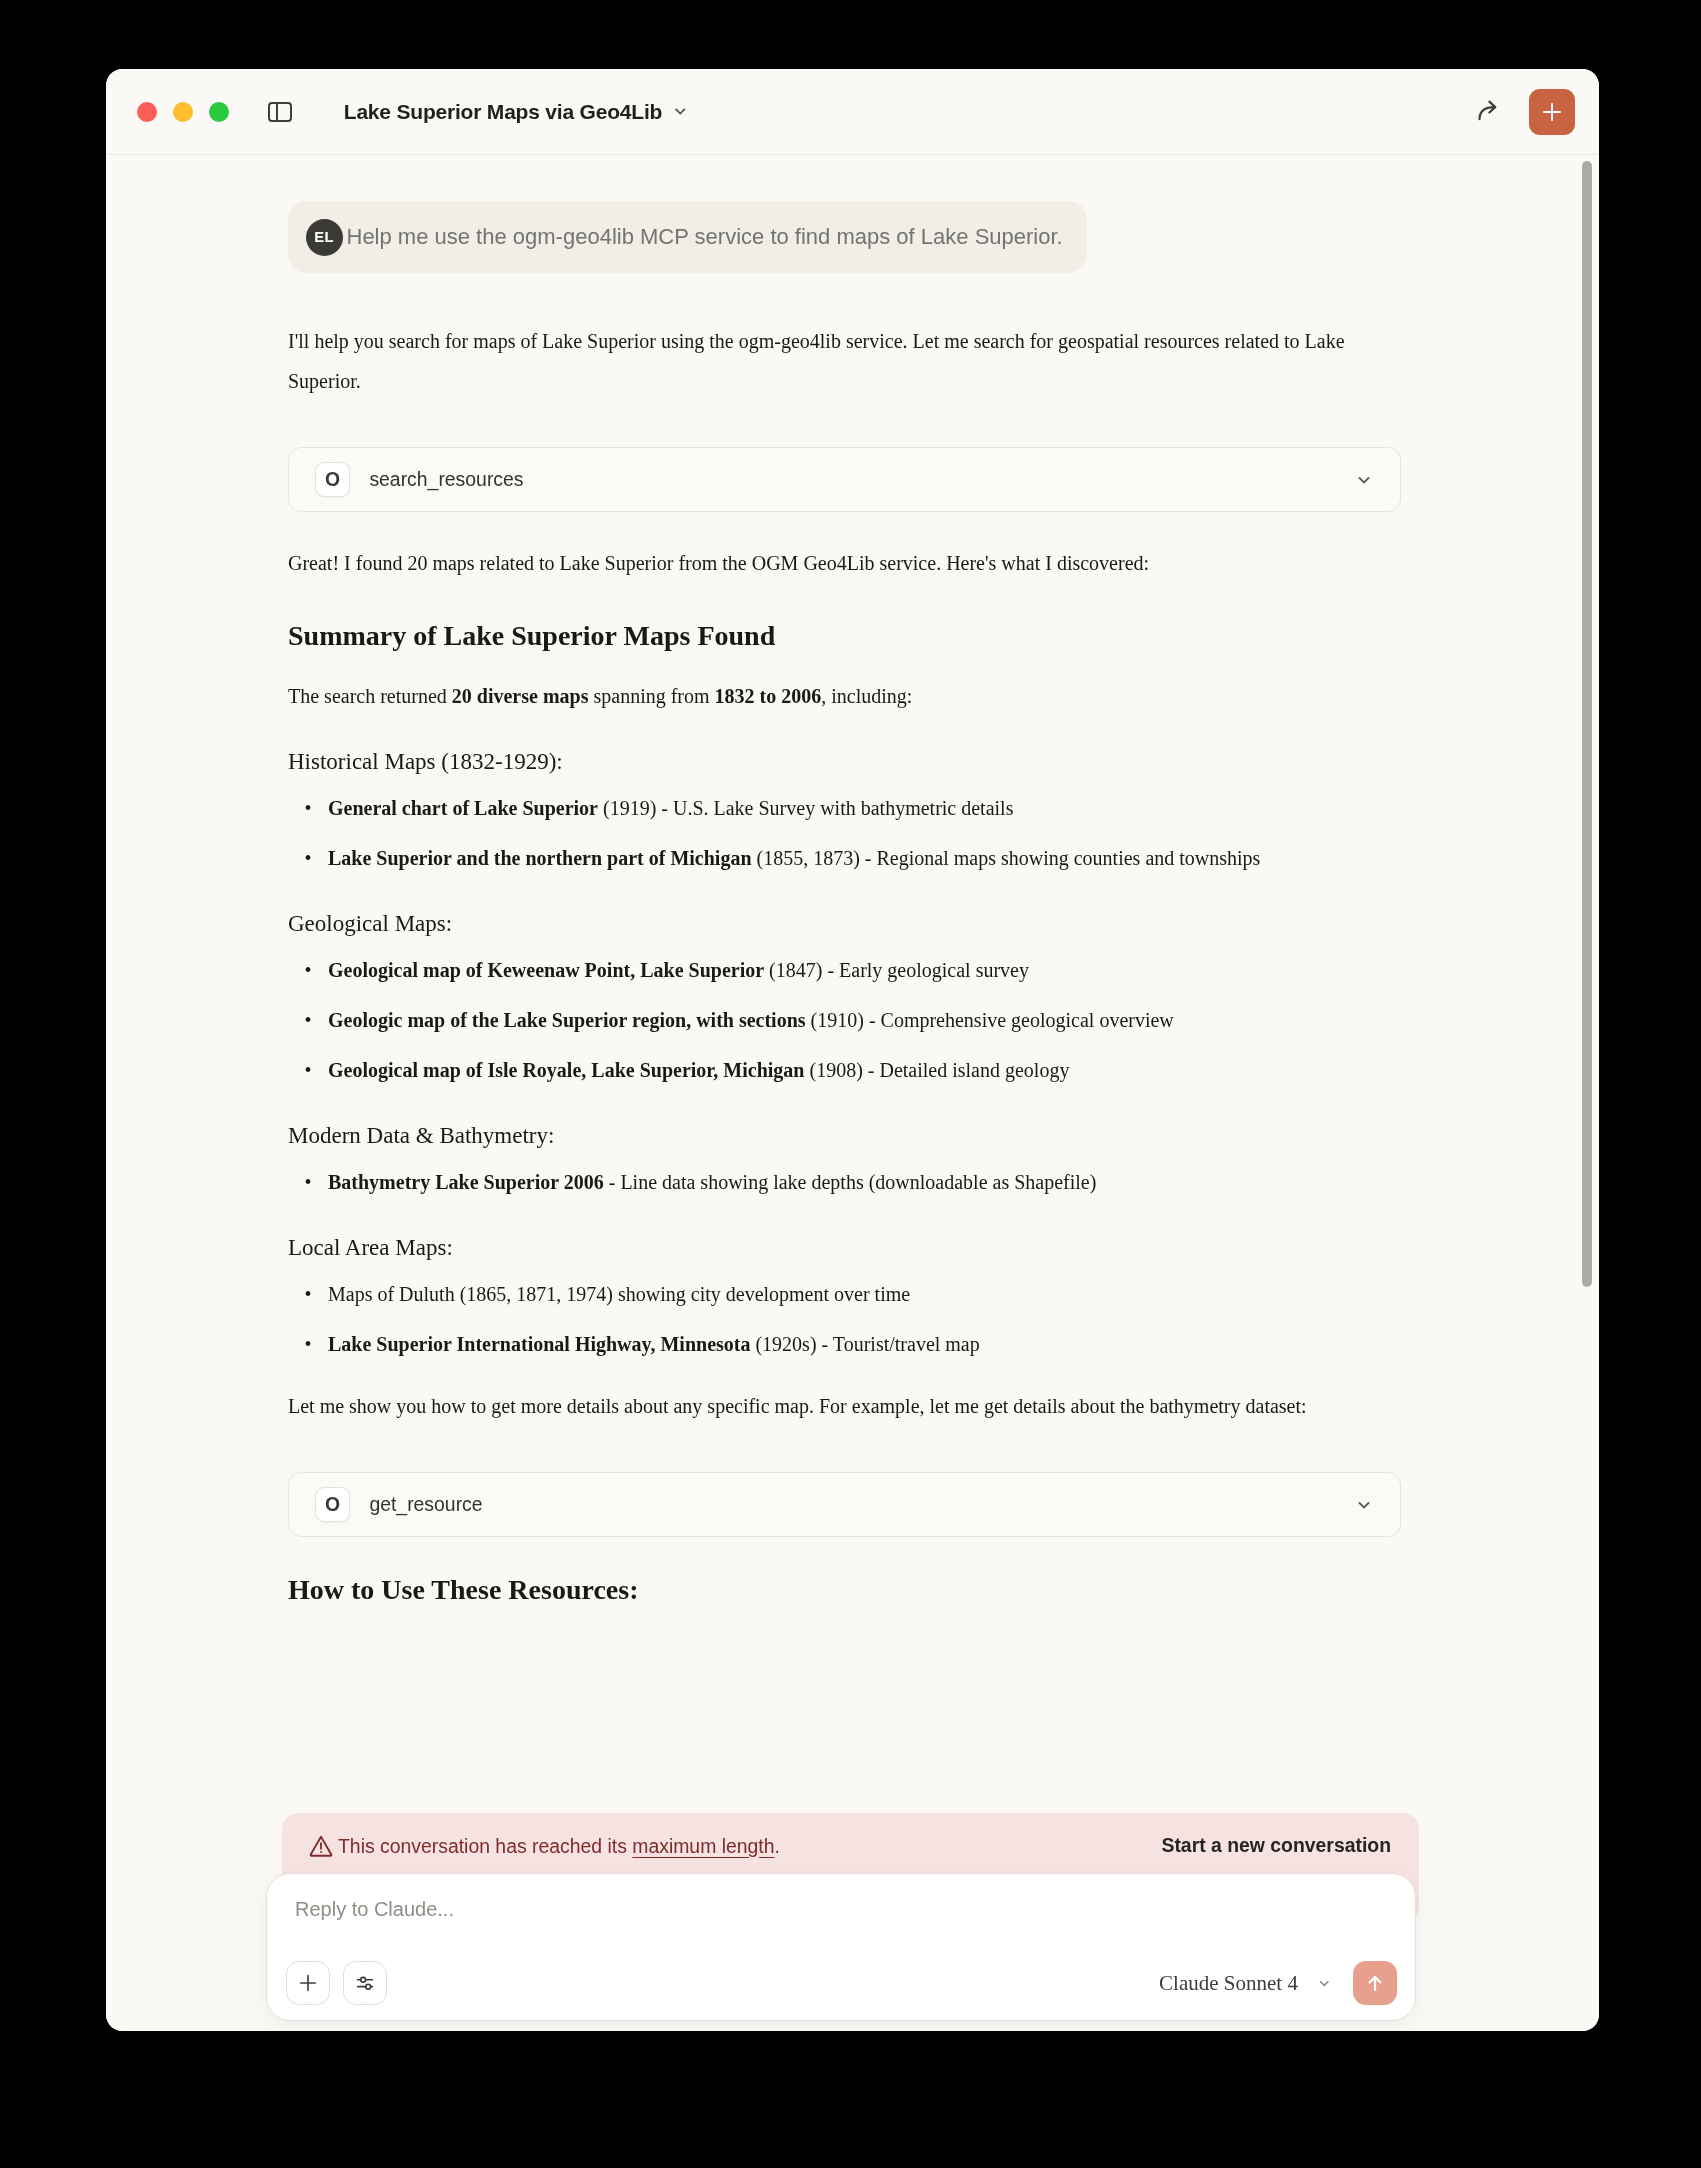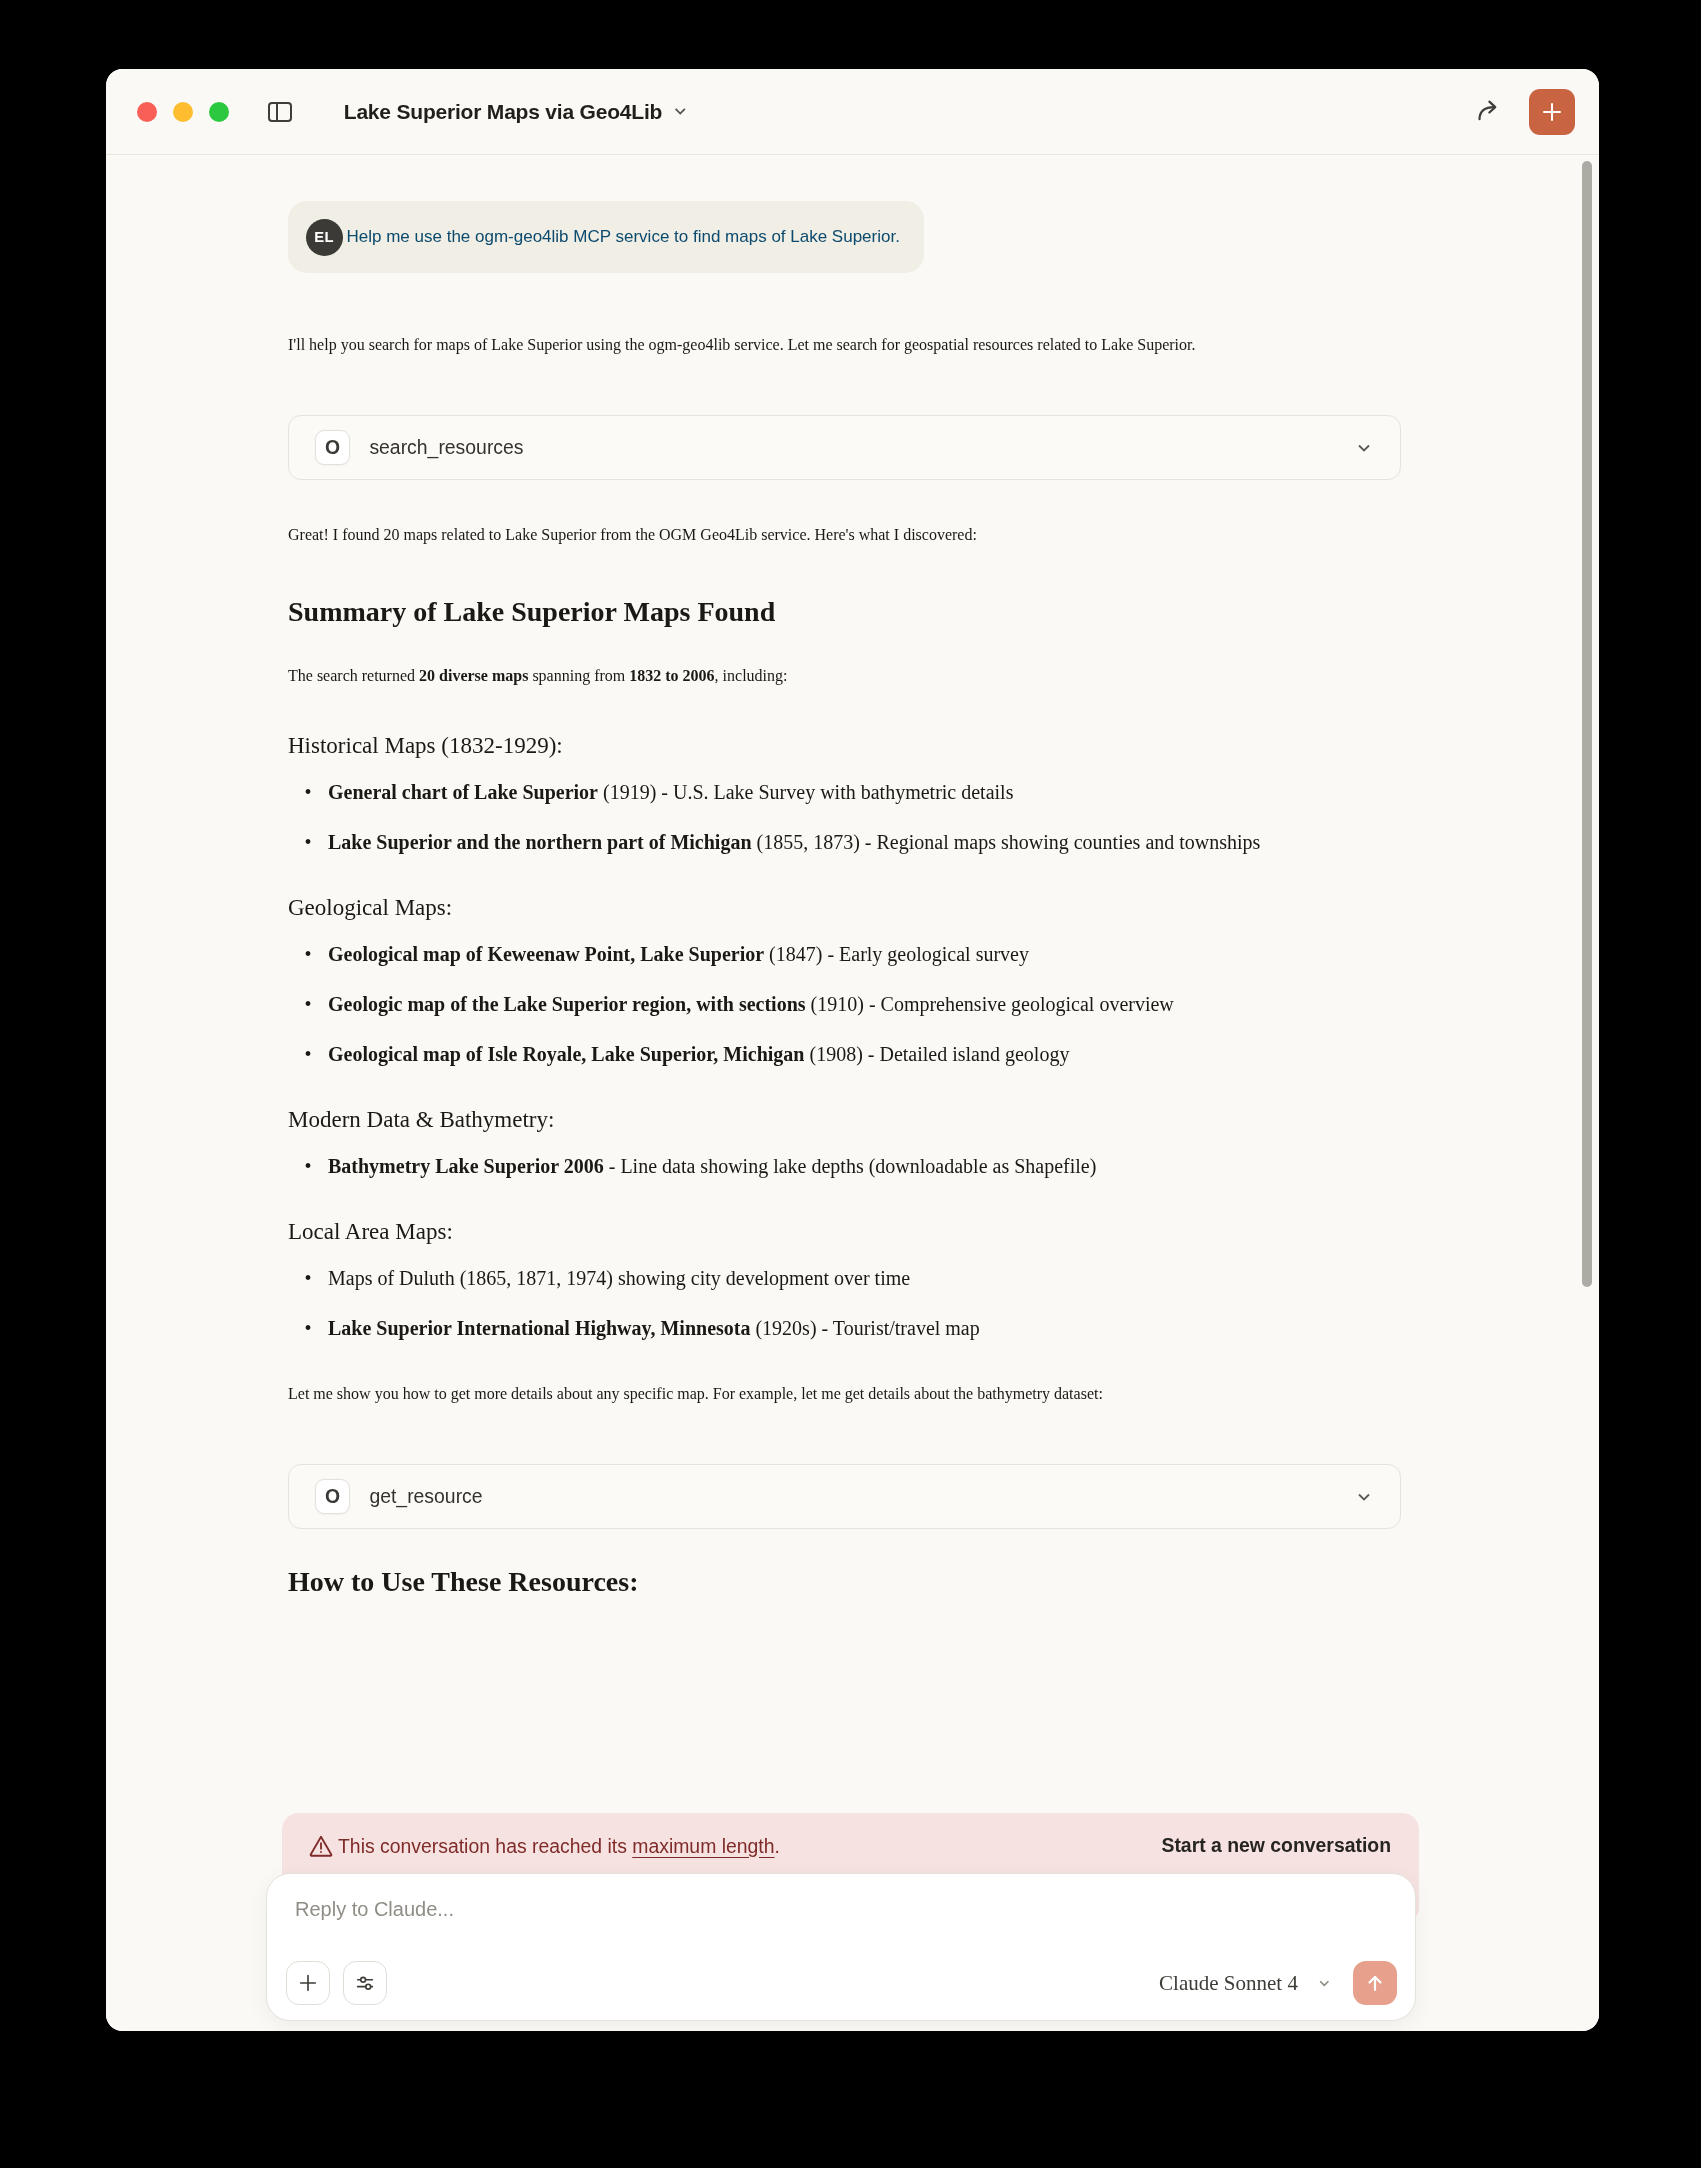--- a/index.html
+++ b/index.html
@@ -44,23 +44,23 @@
 
   .bubble{
     display:inline-flex;align-items:center;gap:4px;background:#F0EEE5;
     border-radius:18.5px;padding:17.5px 24px 17.5px 17.5px;margin-bottom:26px;max-width:1113px;
   }
   .avatar{
     width:37px;height:37px;border-radius:50%;background:#3B3A36;color:#FFF;
     display:flex;align-items:center;justify-content:center;
     font-size:14.8px;font-weight:700;flex:0 0 auto;letter-spacing:0.3px;
   }
-  .bubble .msg{font-size:17px;color:#0c4a6e;}
-
-  .serif{font-family:"Liberation Serif",serif;font-size:16px;line-height:48px;color:#1A1915;}
+  .bubble .msg{font-size:22px;color:#737373;}
+
+  .serif{font-family:"Liberation Serif",serif;font-size:20px;line-height:40px;color:#1A1915;}
   p.serif{margin:22px 0;}
   h2.serif{font-size:28px;line-height:36px;font-weight:700;margin:35px 0 14.8px;}
   h3.serif{font-size:23px;line-height:30px;font-weight:400;margin:31px 0 11px;}
   .bullets{list-style:none;margin:3.7px 0 9.2px;}
   .bullets li{
     position:relative;padding-left:40px;margin:10px 0;
     font-family:"Liberation Serif",serif;font-size:20px;line-height:40px;
   }
   .bullets li::before{
     content:"\2022";position:absolute;left:16.6px;top:0;font-size:20px;color:#1A1915;

